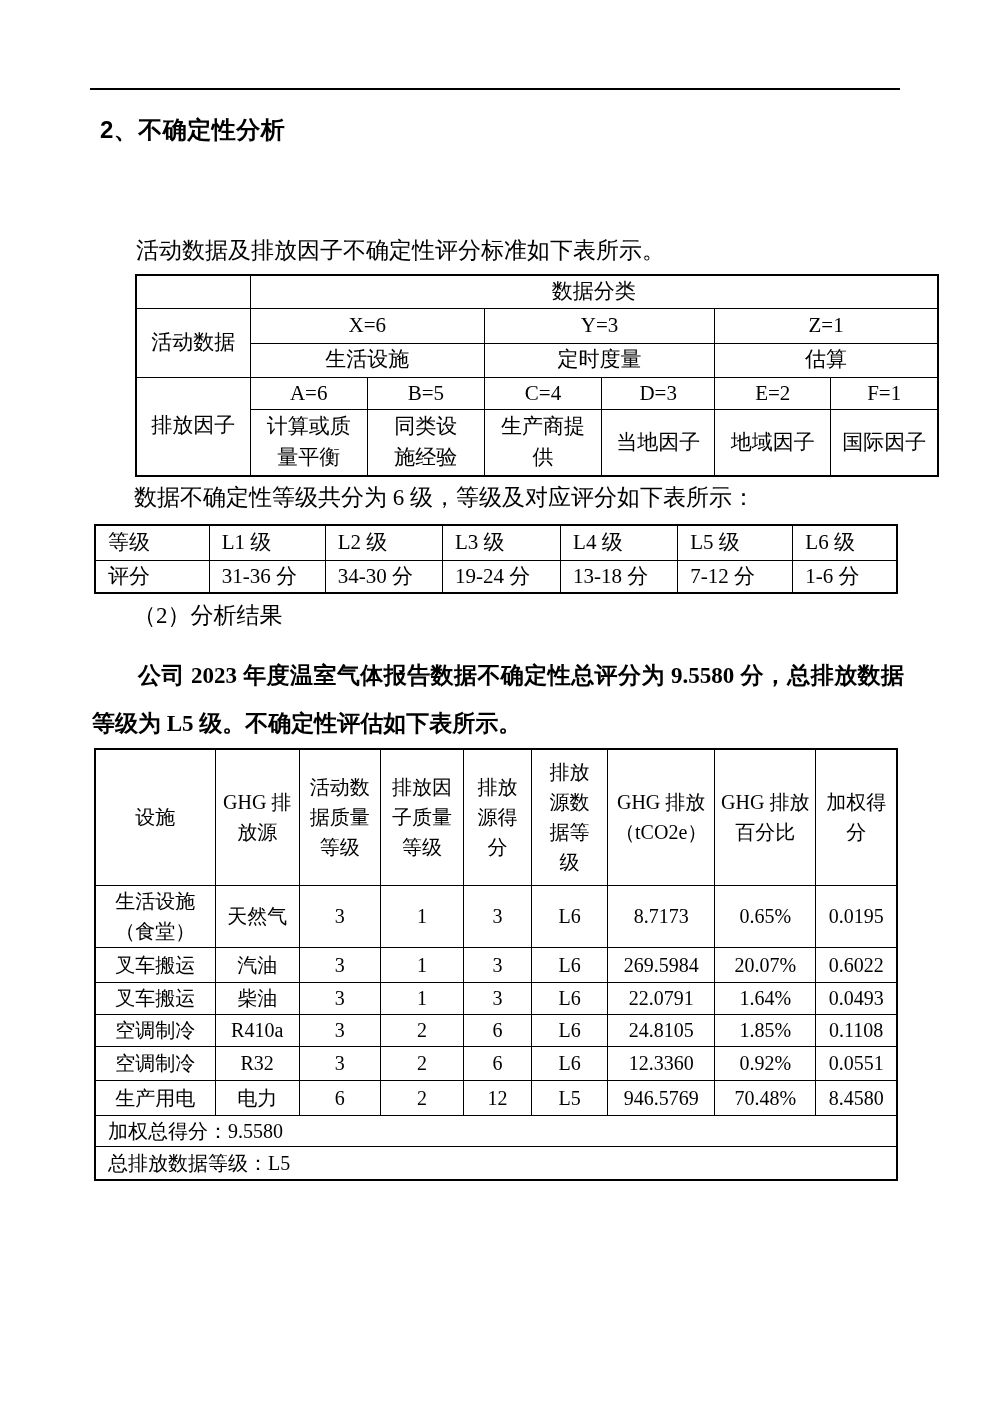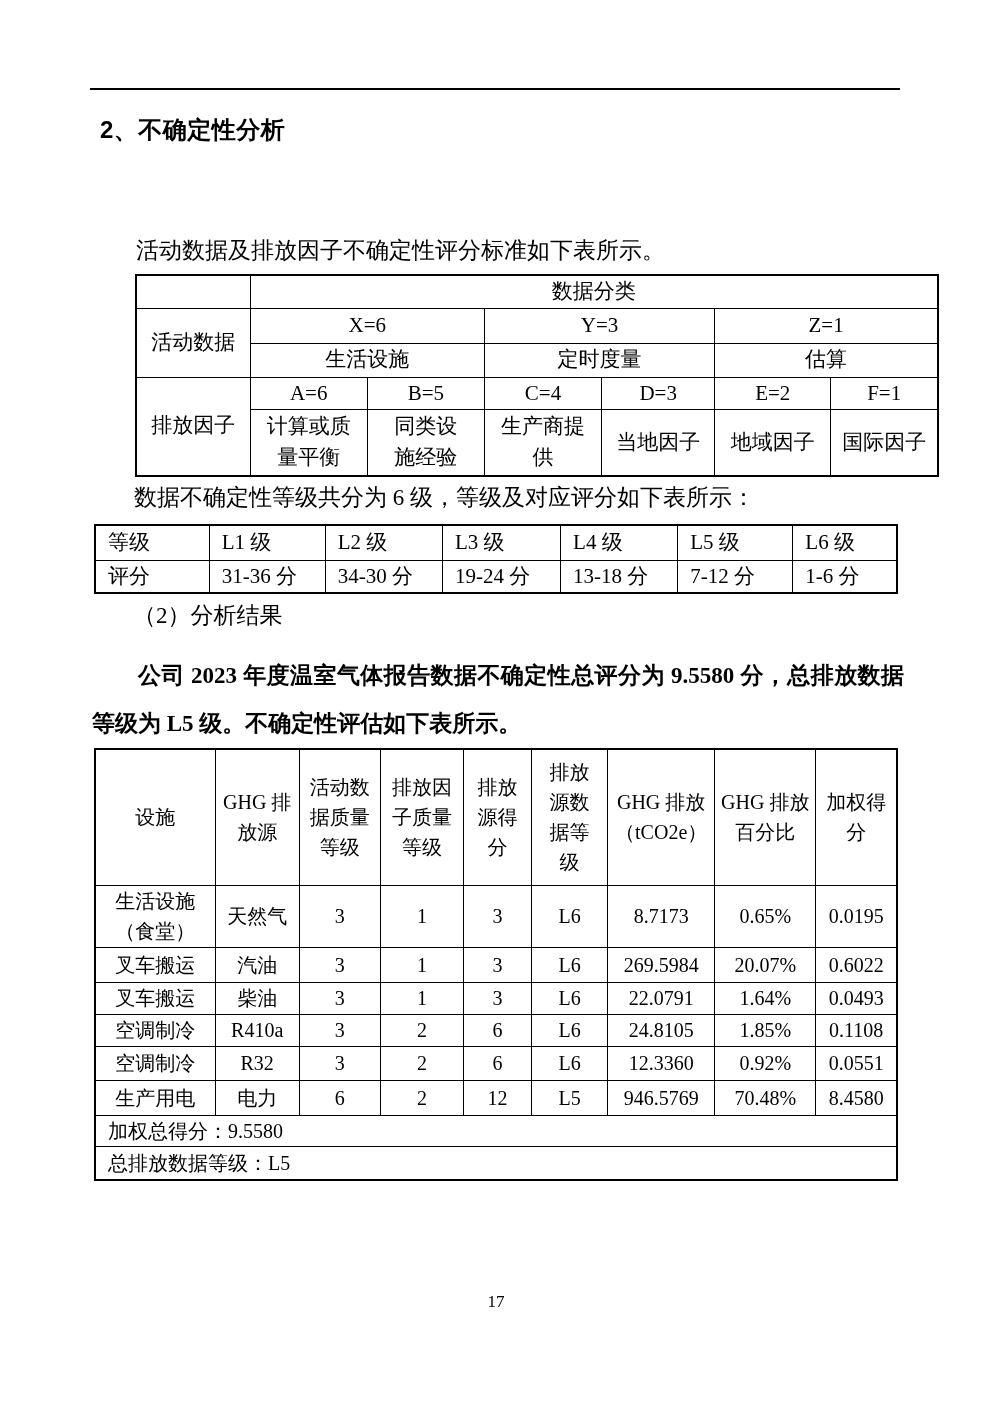--- a/index.html
+++ b/index.html
@@ -241,15 +241,14 @@
     </tr>
     <tr style="height:31px">
       <td colspan="9" class="left">加权总得分：9.5580</td>
     </tr>
     <tr style="height:34px">
       <td colspan="9" class="left">总排放数据等级：L5</td>
     </tr>
   </tbody>
     </table>
 
-  <div class="page-number">17</div>
 
 </div>
 
 </body></html>

